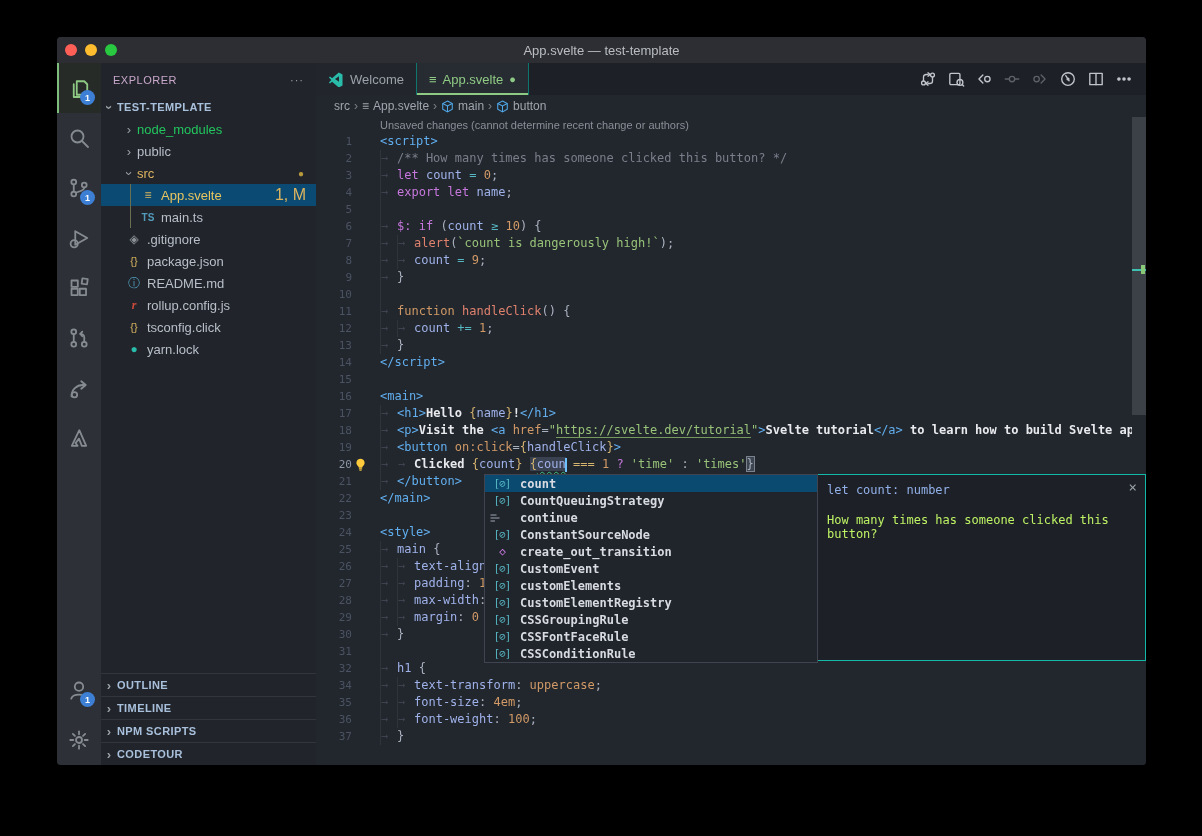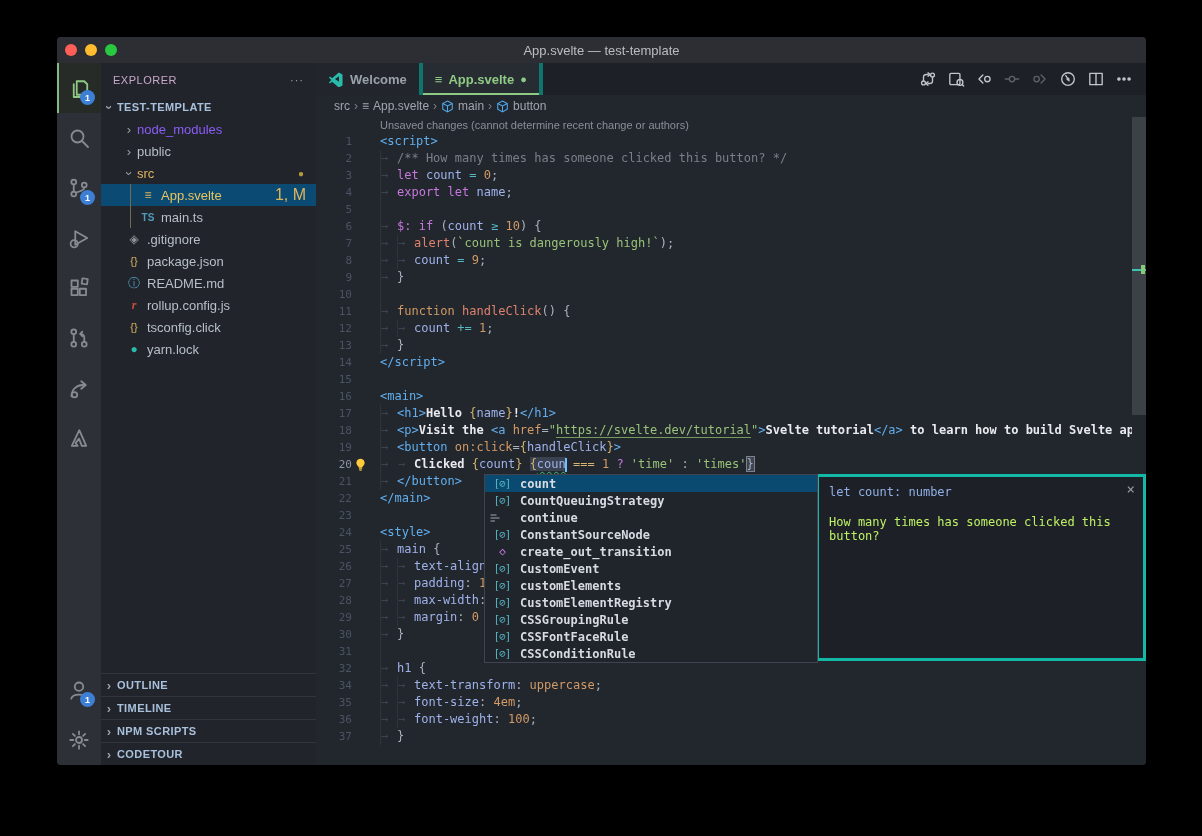--- a/index.html
+++ b/index.html
@@ -32,21 +32,21 @@
   .row .badge{margin-left:auto;margin-right:10px;color:#ddb45f;font-size:16px;}
   .row .dot{margin-left:auto;margin-right:12px;color:#b89a3c;font-size:10px;}
   .ficon{width:18px;flex:none;text-align:center;margin-right:4px;font-size:12px;}
   .guide-src{position:absolute;left:29px;top:0;bottom:0;border-left:1px solid #6b6f52;}
   #sb-tree{flex:1;overflow:hidden;}
   .sb-section{height:22px;display:flex;align-items:center;border-top:1px solid #31353c;color:#a9c0dc;
     font-weight:bold;font-size:11px;letter-spacing:.4px;cursor:pointer;flex:none;}
   
   #editorcol{flex:1;display:flex;flex-direction:column;min-width:0;background:#22262d;}
   #tabbar{height:32px;background:#1d2127;display:flex;align-items:stretch;flex:none;}
-  .tab{display:flex;align-items:center;padding:0 12px;font-size:13px;border-right:4px solid #0f766e;cursor:pointer;position:relative;gap:6px;font-weight:bold;}
+  .tab{display:flex;align-items:center;padding:0 12px;font-size:13px;border-right:1px solid #0f766e;cursor:pointer;position:relative;gap:6px;}
   .tab.inactive{background:#22262c;color:#9ba1a9;}
   .tab.active{background:#272c33;color:#8fca84;}
   .tab.active::after{content:"";position:absolute;left:0;right:0;bottom:0;height:2px;background:#8fca84;}
   .tab .mod-dot{color:#8fca84;font-size:11px;}
   #tb-icons{margin-left:auto;display:flex;align-items:center;gap:4px;padding-right:10px;}
   .tbi{width:24px;height:24px;display:flex;align-items:center;justify-content:center;cursor:pointer;border-radius:4px;}
   #breadcrumb{height:22px;display:flex;align-items:center;font-size:12px;color:#9fa6ad;padding-left:18px;gap:4px;flex:none;background:#22262d;}
   .bc-item{display:flex;align-items:center;gap:4px;cursor:pointer;}
   .bc-sep{color:#7b8188;}
   
@@ -70,21 +70,21 @@
   .c-swatch{display:inline-block;width:10px;height:10px;background:#ff3e00;border:1px solid #d8d8d8;margin:0 4px -1px 0;}
   .c-caret{display:inline-block;width:2px;height:14px;background:#6ec1ff;vertical-align:middle;margin:0 -1px;}
   
   #suggest{position:absolute;left:168px;top:357px;width:332px;background:#20242b;border:1px solid #3f4450;z-index:5;}
   .sg-row{height:17px;display:flex;align-items:center;gap:5px;padding-left:4px;cursor:pointer;
     font-family:"DejaVu Sans Mono",monospace;font-size:12px;color:#d8dbe2;font-weight:bold;white-space:nowrap;}
   .sg-row.sel{background:#0a4a70;}
   .sg-ico{width:26px;flex:none;text-align:center;font-weight:normal;font-size:11px;letter-spacing:-1px;}
   .ico-variable{color:#56b6c2}.ico-module{color:#c678dd}.ico-keyword{color:#9da5b4;font-size:10px;letter-spacing:0;}
   
-  #details{position:absolute;left:500px;top:357px;right:0;height:187px;background:#1d2127;border:3px solid #14b8a6;
+  #details{position:absolute;left:500px;top:357px;right:0;height:187px;background:#1d2127;border:1px solid #14b8a6;
     box-sizing:border-box;z-index:4;padding:8px 10px;}
   #det-sig{font-family:"DejaVu Sans Mono",monospace;font-size:12px;color:#92b0e8;}
   #det-doc{margin-top:16px;font-size:12px;color:#bef264;}
   #det-close{position:absolute;top:4px;right:8px;color:#9aa0a8;font-size:14px;cursor:pointer;}
   
   #scrollbar{position:absolute;right:0;top:0;width:14px;height:100%;background:#22262d;z-index:3;}
   #sb-thumb{position:absolute;left:0;right:0;top:0;height:298px;background:#3c4147;cursor:pointer;}
   #ovr-cursor{position:absolute;left:0;right:0;top:152px;height:2px;background:#3ec1b0;}
   #ovr-mod{position:absolute;right:1px;top:148px;width:4px;height:9px;background:#89ca78;}
   svg{display:block;}
@@ -179,21 +179,21 @@
         <span>EXPLORER</span>
         <span class="dots">···</span>
       </div>
       <div class="tree-root">
         <span class="chev down">›</span>
         <span>TEST-TEMPLATE</span>
       </div>
       <div id="sb-tree">
           <div class="row" style="padding-left: 20px;">
             <span class="chev">›</span>
-            <span class="lbl" style="color: #8b5cf6;">node_modules</span>
+            <span class="lbl" style="color: #22c55e;">node_modules</span>
           </div>
           <div class="row" style="padding-left: 20px;">
             <span class="chev">›</span>
             <span class="lbl">public</span>
           </div>
           <div class="row" style="padding-left: 20px;">
             <span class="chev down">›</span>
             <span class="lbl" style="color: rgb(221, 180, 95);">src</span>
             <span class="dot">●</span>
           </div>

